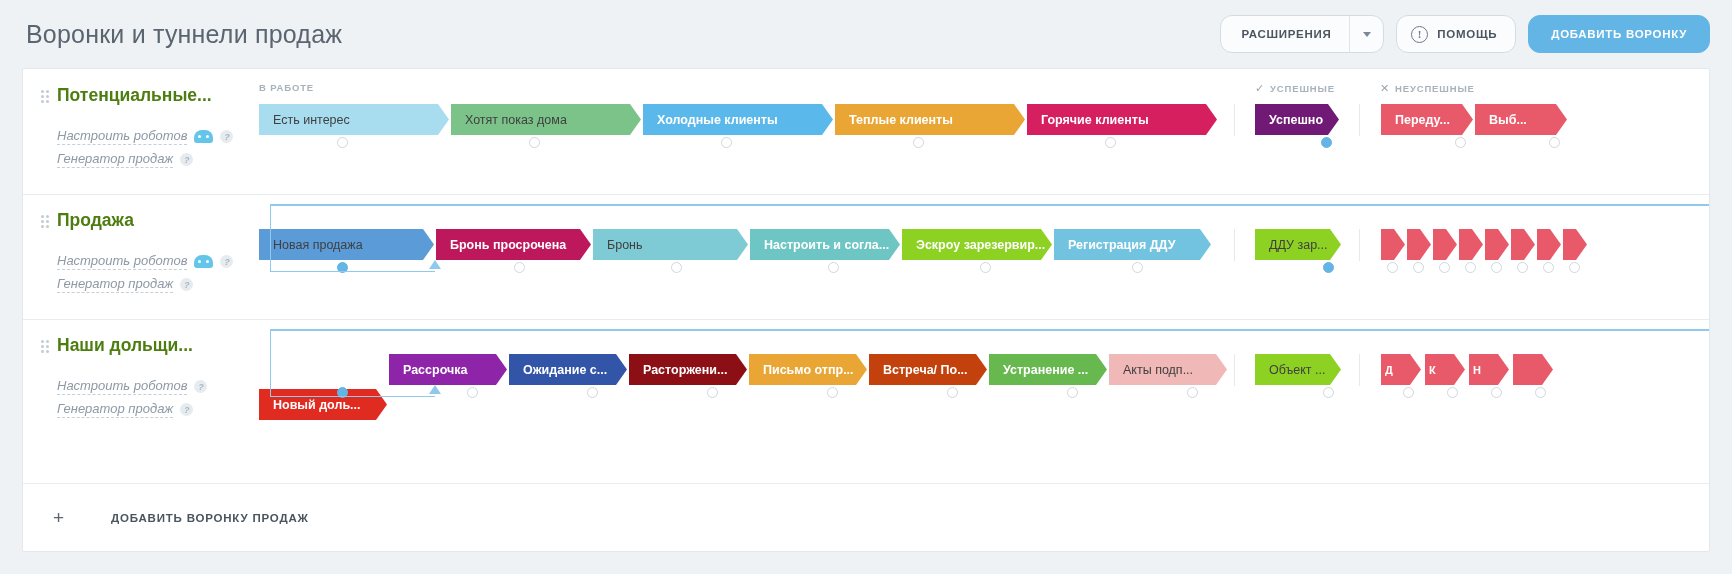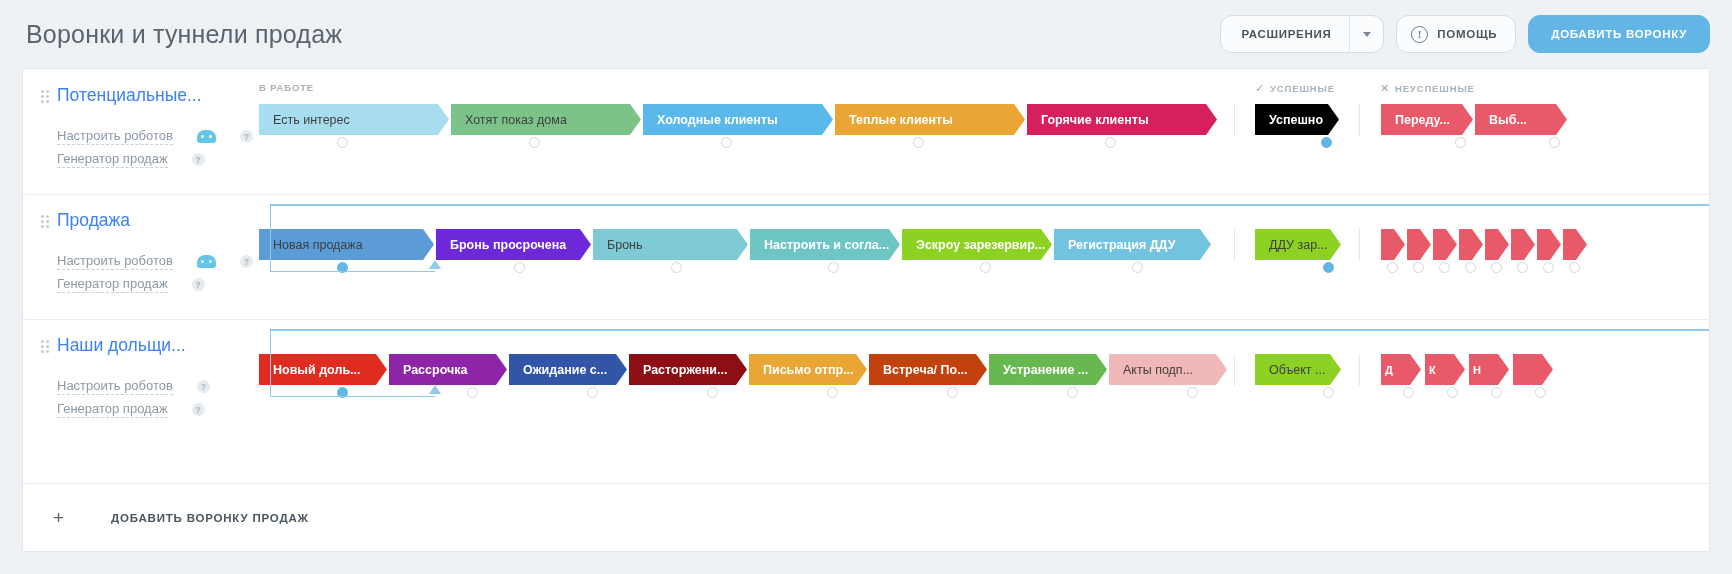--- a/index.html
+++ b/index.html
@@ -106,30 +106,31 @@
     width: 8px; height: 16px; margin-top: 5px;
     display: grid;
     grid-template-columns: 3px 3px;
     grid-template-rows: repeat(3, 3px);
     gap: 2px 2px;
     cursor: grab;
   }
   .drag-dots i { background: #c3ccd4; border-radius: 50%; display: block; width: 3px; height: 3px; }
   .funnel-name {
     font-size: 17.5px;
-    color: #3b82f6;
-    font-weight: 400;
+    color: #4d7c0f;
+    font-weight: 700;
     white-space: nowrap;
   }
   .meta-links { margin-top: 22px; margin-left: 16px; }
   .meta-link {
-    display: flex; align-items: center; gap: 24px;
+    display: flex; align-items: center; gap: 7px;
     font-size: 13px; color: #8d99a5;
     margin-bottom: 6px;
     white-space: nowrap;
+    font-style: italic;
   }
   .meta-link .txt {
     border-bottom: 1px dashed #c6ced6;
     cursor: pointer;
     padding-bottom: 1px;
   }
   .robot-icon {
     width: 19px; height: 13px;
     background: #63c5ea;
     border-radius: 8px 8px 3px 3px;
@@ -336,21 +337,21 @@
             </div>
             <div class="stage-dot" style="left: 472px;"></div>
             <div class="stage" style="left: 586px; width: 190px; background: rgb(234, 166, 53);">
               <span>Теплые клиенты</span>
             </div>
             <div class="stage-dot" style="left: 664px;"></div>
             <div class="stage" style="left: 778px; width: 190px; background: rgb(214, 31, 94);">
               <span>Горячие клиенты</span>
             </div>
             <div class="stage-dot" style="left: 856px;"></div>
-            <div class="stage" style="left: 1006px; width: 84px; background: #000000;">
+            <div class="stage" style="left: 1006px; width: 84px; background: #701a75;">
               <span>Успешно</span>
             </div>
             <div class="stage-dot active" style="left: 1072px;"></div>
             <div class="stage" style="left: 1132px; width: 92px; background: rgb(232, 89, 106);">
               <span>Переду...</span>
             </div>
             <div class="stage-dot" style="left: 1206px;"></div>
             <div class="stage" style="left: 1226px; width: 92px; background: rgb(232, 89, 106);">
               <span>Выб...</span>
             </div>
@@ -385,21 +386,21 @@
           </div>
         </div>
         <div class="stages-area">
           <div class="stage-strip">
             <div class="divider-v" style="left: 985px;"></div>
             <div class="divider-v" style="left: 1110px;"></div>
             <div class="stage dark-text" style="left: 10px; width: 175px; background: rgb(90, 155, 216);">
               <span>Новая продажа</span>
             </div>
             <div class="stage-dot active" style="left: 88px;"></div>
-            <div class="stage" style="left: 187px; width: 155px; background: #6d28d9;">
+            <div class="stage" style="left: 187px; width: 155px; background: #be185d;">
               <span>Бронь просрочена</span>
             </div>
             <div class="stage-dot" style="left: 265px;"></div>
             <div class="stage dark-text" style="left: 344px; width: 155px; background: rgb(126, 203, 213);">
               <span>Бронь</span>
             </div>
             <div class="stage-dot" style="left: 422px;"></div>
             <div class="stage" style="left: 501px; width: 150px; background: rgb(110, 198, 196);">
               <span>Настроить и согла...</span>
             </div>
@@ -476,21 +477,21 @@
             <div class="meta-link">
               <span class="txt">Генератор продаж</span>
               <span class="help-dot">?</span>
             </div>
           </div>
         </div>
         <div class="stages-area">
           <div class="stage-strip">
             <div class="divider-v" style="left: 985px;"></div>
             <div class="divider-v" style="left: 1110px;"></div>
-            <div class="stage" style="left: 10px; width: 128px; background: rgb(224, 43, 32);">
+            <div class="stage" style="left: 10px; width: 128px; background: rgb(224, 43, 32); margin-top: 35px;">
               <span>Новый доль...</span>
             </div>
             <div class="stage-dot active" style="left: 88px;"></div>
             <div class="stage" style="left: 140px; width: 118px; background: rgb(142, 36, 168);">
               <span>Рассрочка</span>
             </div>
             <div class="stage-dot" style="left: 218px;"></div>
             <div class="stage" style="left: 260px; width: 118px; background: rgb(51, 85, 168);">
               <span>Ожидание с...</span>
             </div>

